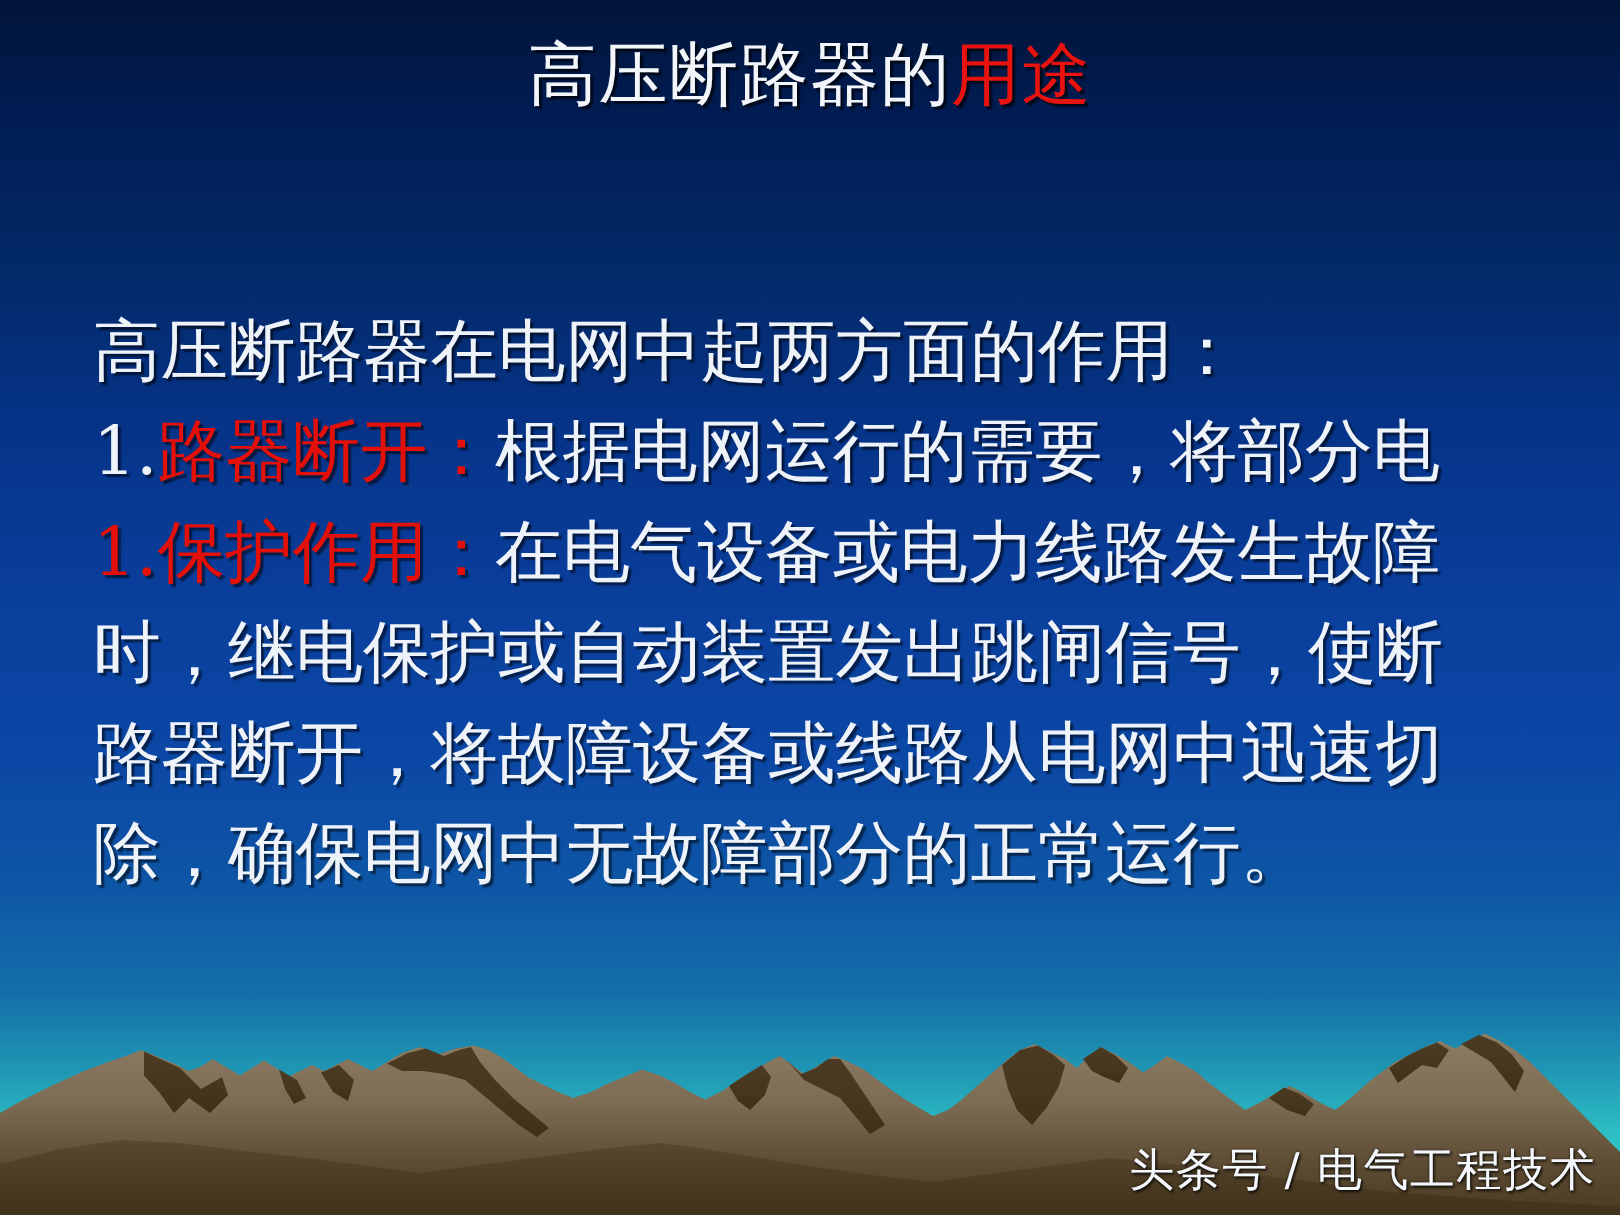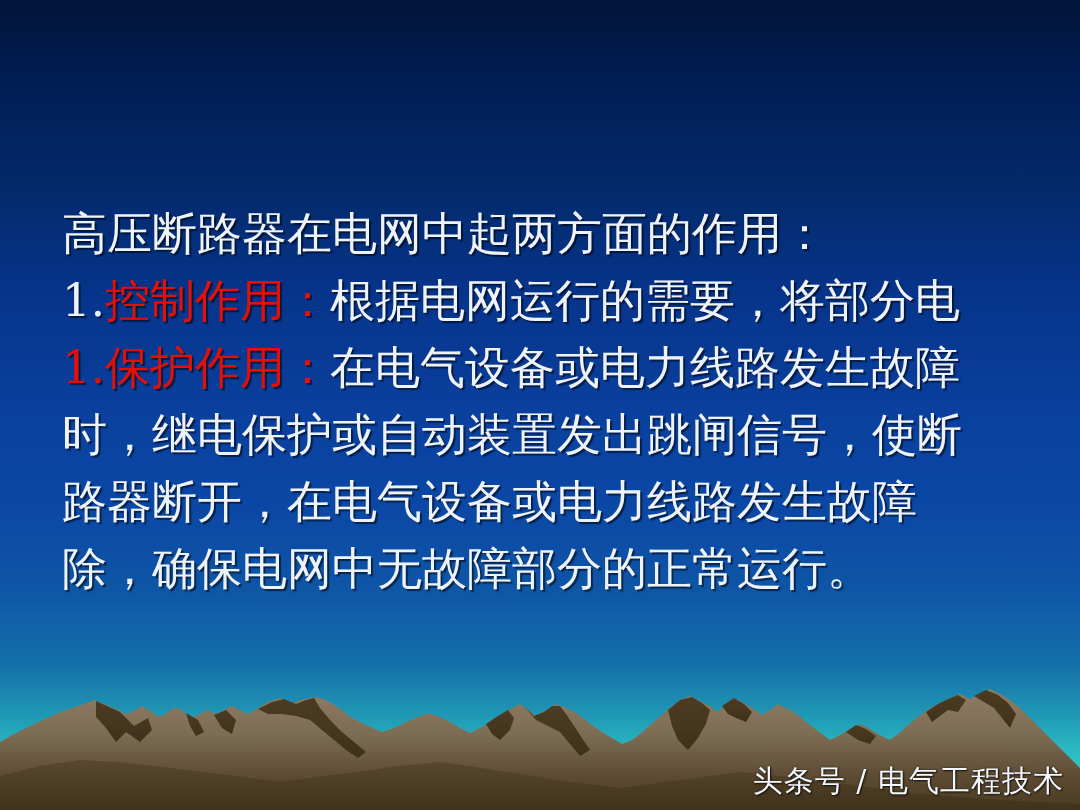--- a/index.html
+++ b/index.html
@@ -176,25 +176,28 @@
       L1010,58 L1002,48 L994,38 L984,32 Z"></path>
 
     <path fill="url(#mtFront)" d="
       M0,106 L40,96 L80,90 L120,92 L170,98 L220,104
       L280,112 L340,104 L400,96 L440,92 L470,96
       L520,104 L570,112 L620,118 L680,110 L740,102
       L800,108 L860,116 L920,124 L1000,130 L1080,134
       L1080,140 L0,140 Z"></path>
   </svg>
 
+  <div class="title">
+    <span>高压断路器的</span><span class="hl">用途</span>
+  </div>
 
   <div class="body-text">
     <span class="ln"><span>高压断路器在电网中起两方面的作用：</span></span>
-    <span class="ln"><span>1.</span><span class="red">控制作用</span><span class="red">：</span><span>根据电网运行的需要，将部分电</span></span>
+    <span class="ln"><span>1.</span><span class="red">路器断开</span><span class="red">：</span><span>根据电网运行的需要，将部分电</span></span>
     <span class="ln"><span class="red">1.保护作用</span><span class="red">：</span><span>在电气设备或电力线路发生故障</span></span>
     <span class="ln"><span>时，继电保护或自动装置发出跳闸信号，使断</span></span>
-    <span class="ln"><span>路器断开，在电气设备或电力线路发生故障</span></span>
+    <span class="ln"><span>路器断开，将故障设备或线路从电网中迅速切</span></span>
     <span class="ln"><span>除，确保电网中无故障部分的正常运行。</span></span>
   </div>
 
   <div class="watermark">头条号 / 电气工程技术</div>
 
 </div>
 
 </body></html>

